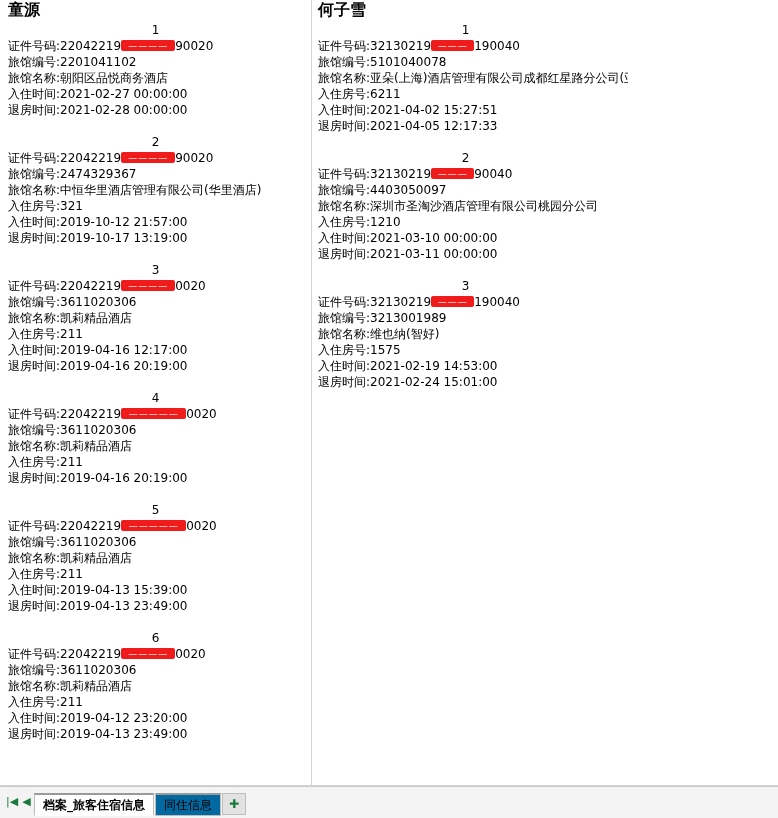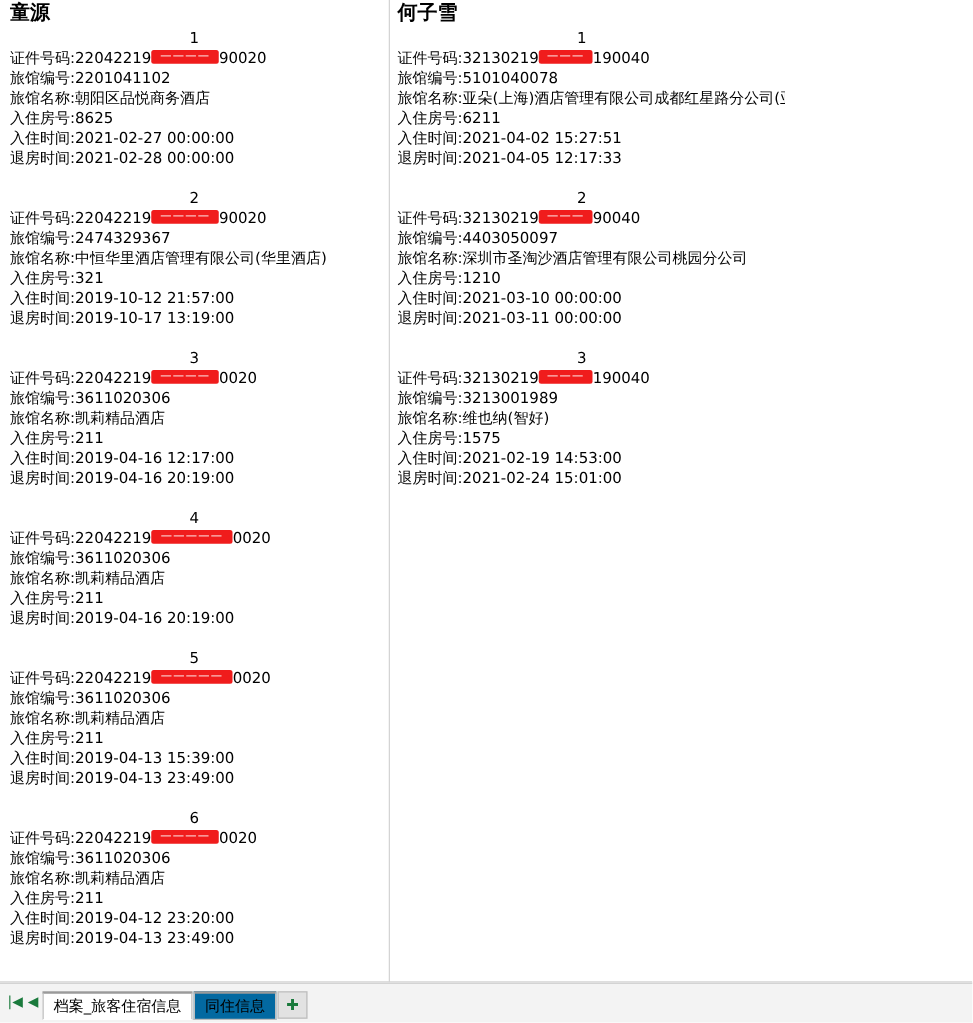--- a/index.html
+++ b/index.html
@@ -117,21 +117,21 @@
     border:1px solid #bdbdbd;
     border-top:2px solid #9a9a9a;
     margin-top:6px;
     margin-right:1px;
     color:#000;
     white-space:nowrap;
   }
   .tab.active{
     background:#ffffff;
     border-bottom:1px solid #ffffff;
-    font-weight:normal;
+    font-weight:bold;
   }
   .tab-add{
     margin-top:6px;
     height:20px;
     line-height:20px;
     padding:0 6px;
     font-size:12px;
     background:#e2e2e2;
     border:1px solid #bdbdbd;
     color:#1a7a3c;
@@ -145,21 +145,20 @@
   <div class="hline"></div>
 
   <div class="col col-left">
     <div class="col-title">童源</div>
     <div id="left-records">
         <div class="group">
           <div class="group-num">1</div>
           <div class="line"><span>证件号码:</span><span>22042219</span><span class="redact" style="width: 54px;"><span class="dashes">————</span></span><span>90020</span></div>
           <div class="line"><span>旅馆编号:</span><span>2201041102</span></div>
           <div class="line"><span>旅馆名称:</span><span>朝阳区品悦商务酒店</span></div>
-          <div class="line"><span>入住房号:</span><span>8625</span></div>
           <div class="line"><span>入住时间:</span><span>2021-02-27 00:00:00</span></div>
           <div class="line"><span>退房时间:</span><span>2021-02-28 00:00:00</span></div>
           <div class="spacer"></div>
         </div>
         <div class="group">
           <div class="group-num">2</div>
           <div class="line"><span>证件号码:</span><span>22042219</span><span class="redact" style="width: 54px;"><span class="dashes">————</span></span><span>90020</span></div>
           <div class="line"><span>旅馆编号:</span><span>2474329367</span></div>
           <div class="line"><span>旅馆名称:</span><span>中恒华里酒店管理有限公司(华里酒店)</span></div>
           <div class="line"><span>入住房号:</span><span>321</span></div>

